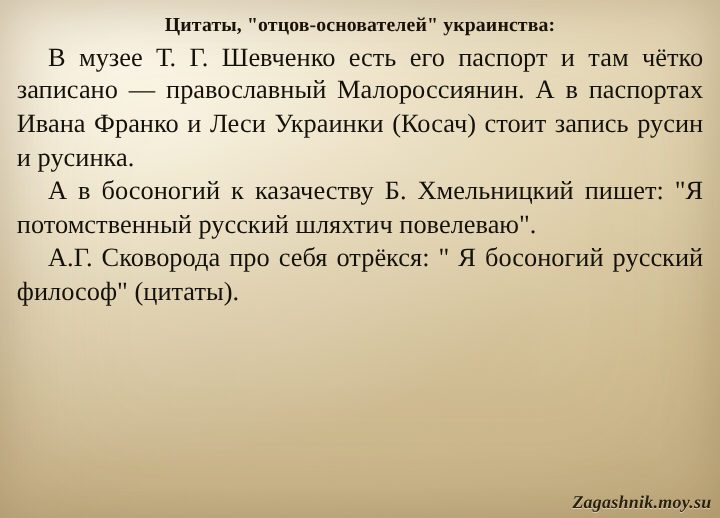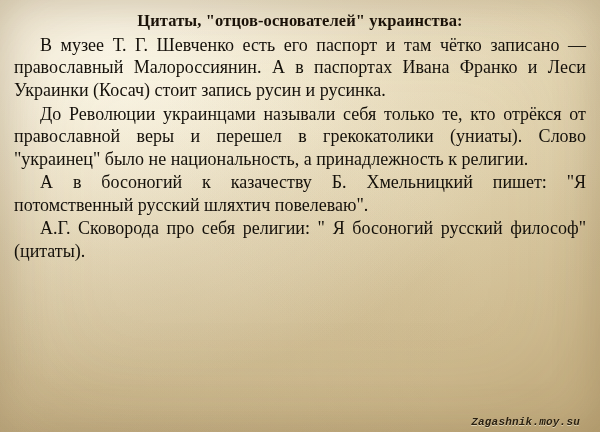--- a/index.html
+++ b/index.html
@@ -45,48 +45,47 @@
     font-size: 16.5px;
     font-weight: bold;
     color: #1a1208;
     text-align: center;
     line-height: 1.2;
     margin: 0 0 3px 0;
     letter-spacing: 0.1px;
   }
   p.para {
     margin: 0 0 1px 0;
-    font-size: 18px;
+    font-size: 22px;
     line-height: 1.255;
     color: #14100a;
     text-align: justify;
     text-indent: 26px;
     text-justify: inter-word;
     -webkit-hyphens: none;
     hyphens: none;
   }
   .watermark {
     position: absolute;
-    right: 20px;
+    right: 7px;
     bottom: 4px;
-    font-family: Liberation Mono, monospace;
-    font-size: 11px;
+    font-family: Liberation Serif, serif;
+    font-size: 15px;
     font-weight: bold;
     font-style: italic;
     color: #2a2010;
     letter-spacing: 0.2px;
     z-index: 3;
     text-shadow: 0 1px 0 rgba(255,250,230,0.55);
   }
 </style>
 </head>
 <body>
 
 <div id="page">
   <div class="content">
     <div class="doc-title">Цитаты, "отцов-основателей" украинства:</div>
     <p class="para">В музее Т. Г. Шевченко есть его паспорт и там чётко записано — православный Малороссиянин. А в паспортах Ивана Франко и Леси Украинки (Косач) стоит запись русин и русинка.</p>
-    <p class="para">До Революции украинцами называли себя только те, кто отрёкся от православной веры и перешел в грекокатолики (униаты). Слово "украинец" было не национальность, а принадлежность к религии.</p>
     <p class="para">А в босоногий к казачеству Б. Хмельницкий пишет: "Я потомственный русский шляхтич повелеваю".</p>
-    <p class="para">А.Г. Сковорода про себя религии: " Я босоногий русский философ" (цитаты).</p>
+    <p class="para">А.Г. Сковорода про себя отрёкся: " Я босоногий русский философ" (цитаты).</p>
   </div>
   <div class="watermark">Zagashnik.moy.su</div>
 </div>
 
 </body></html>

